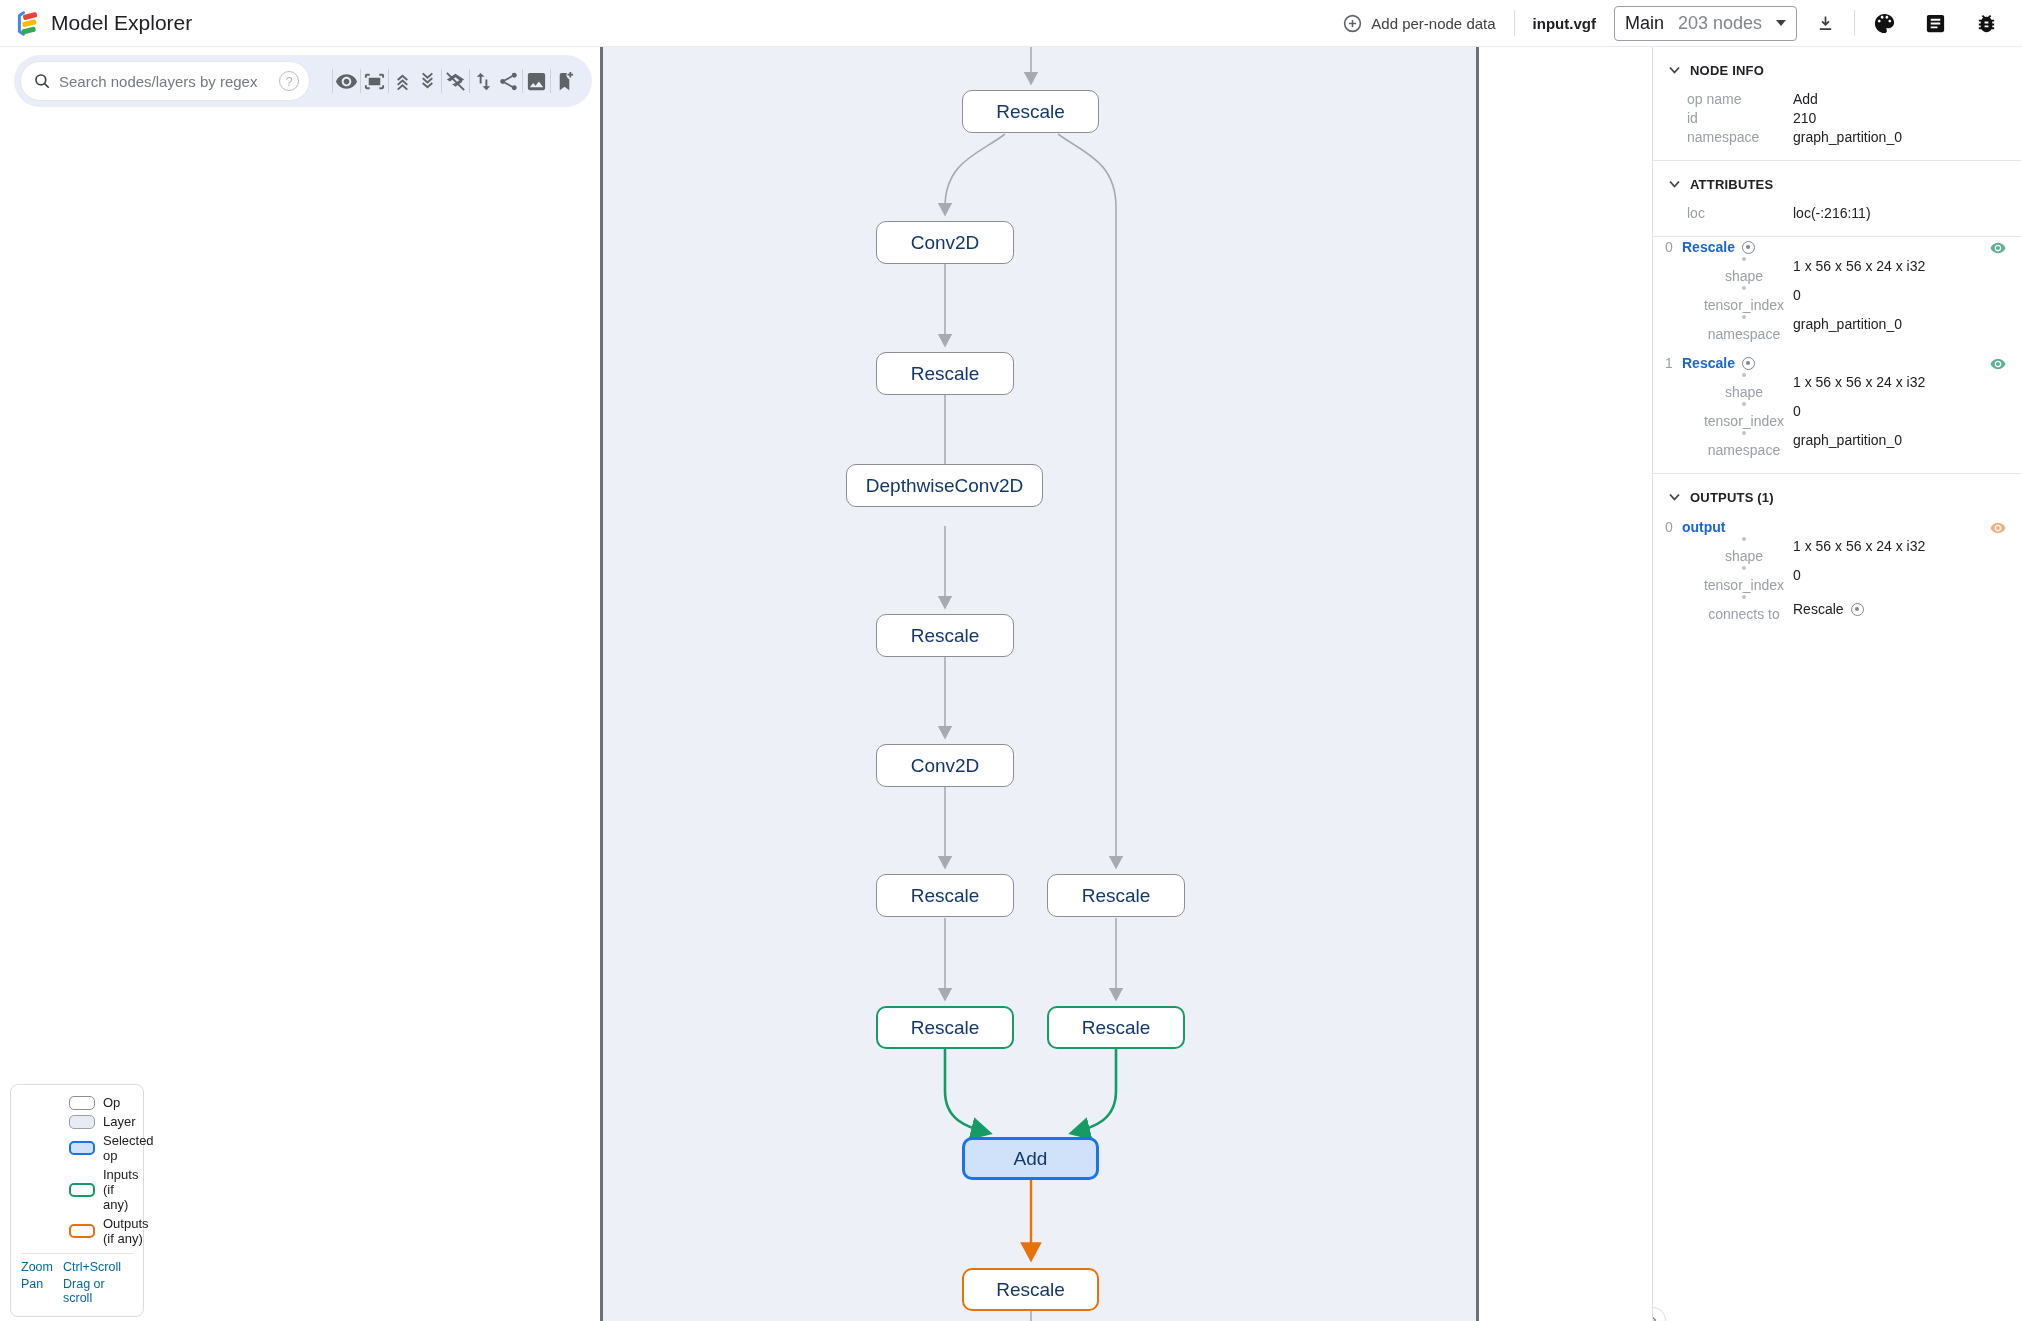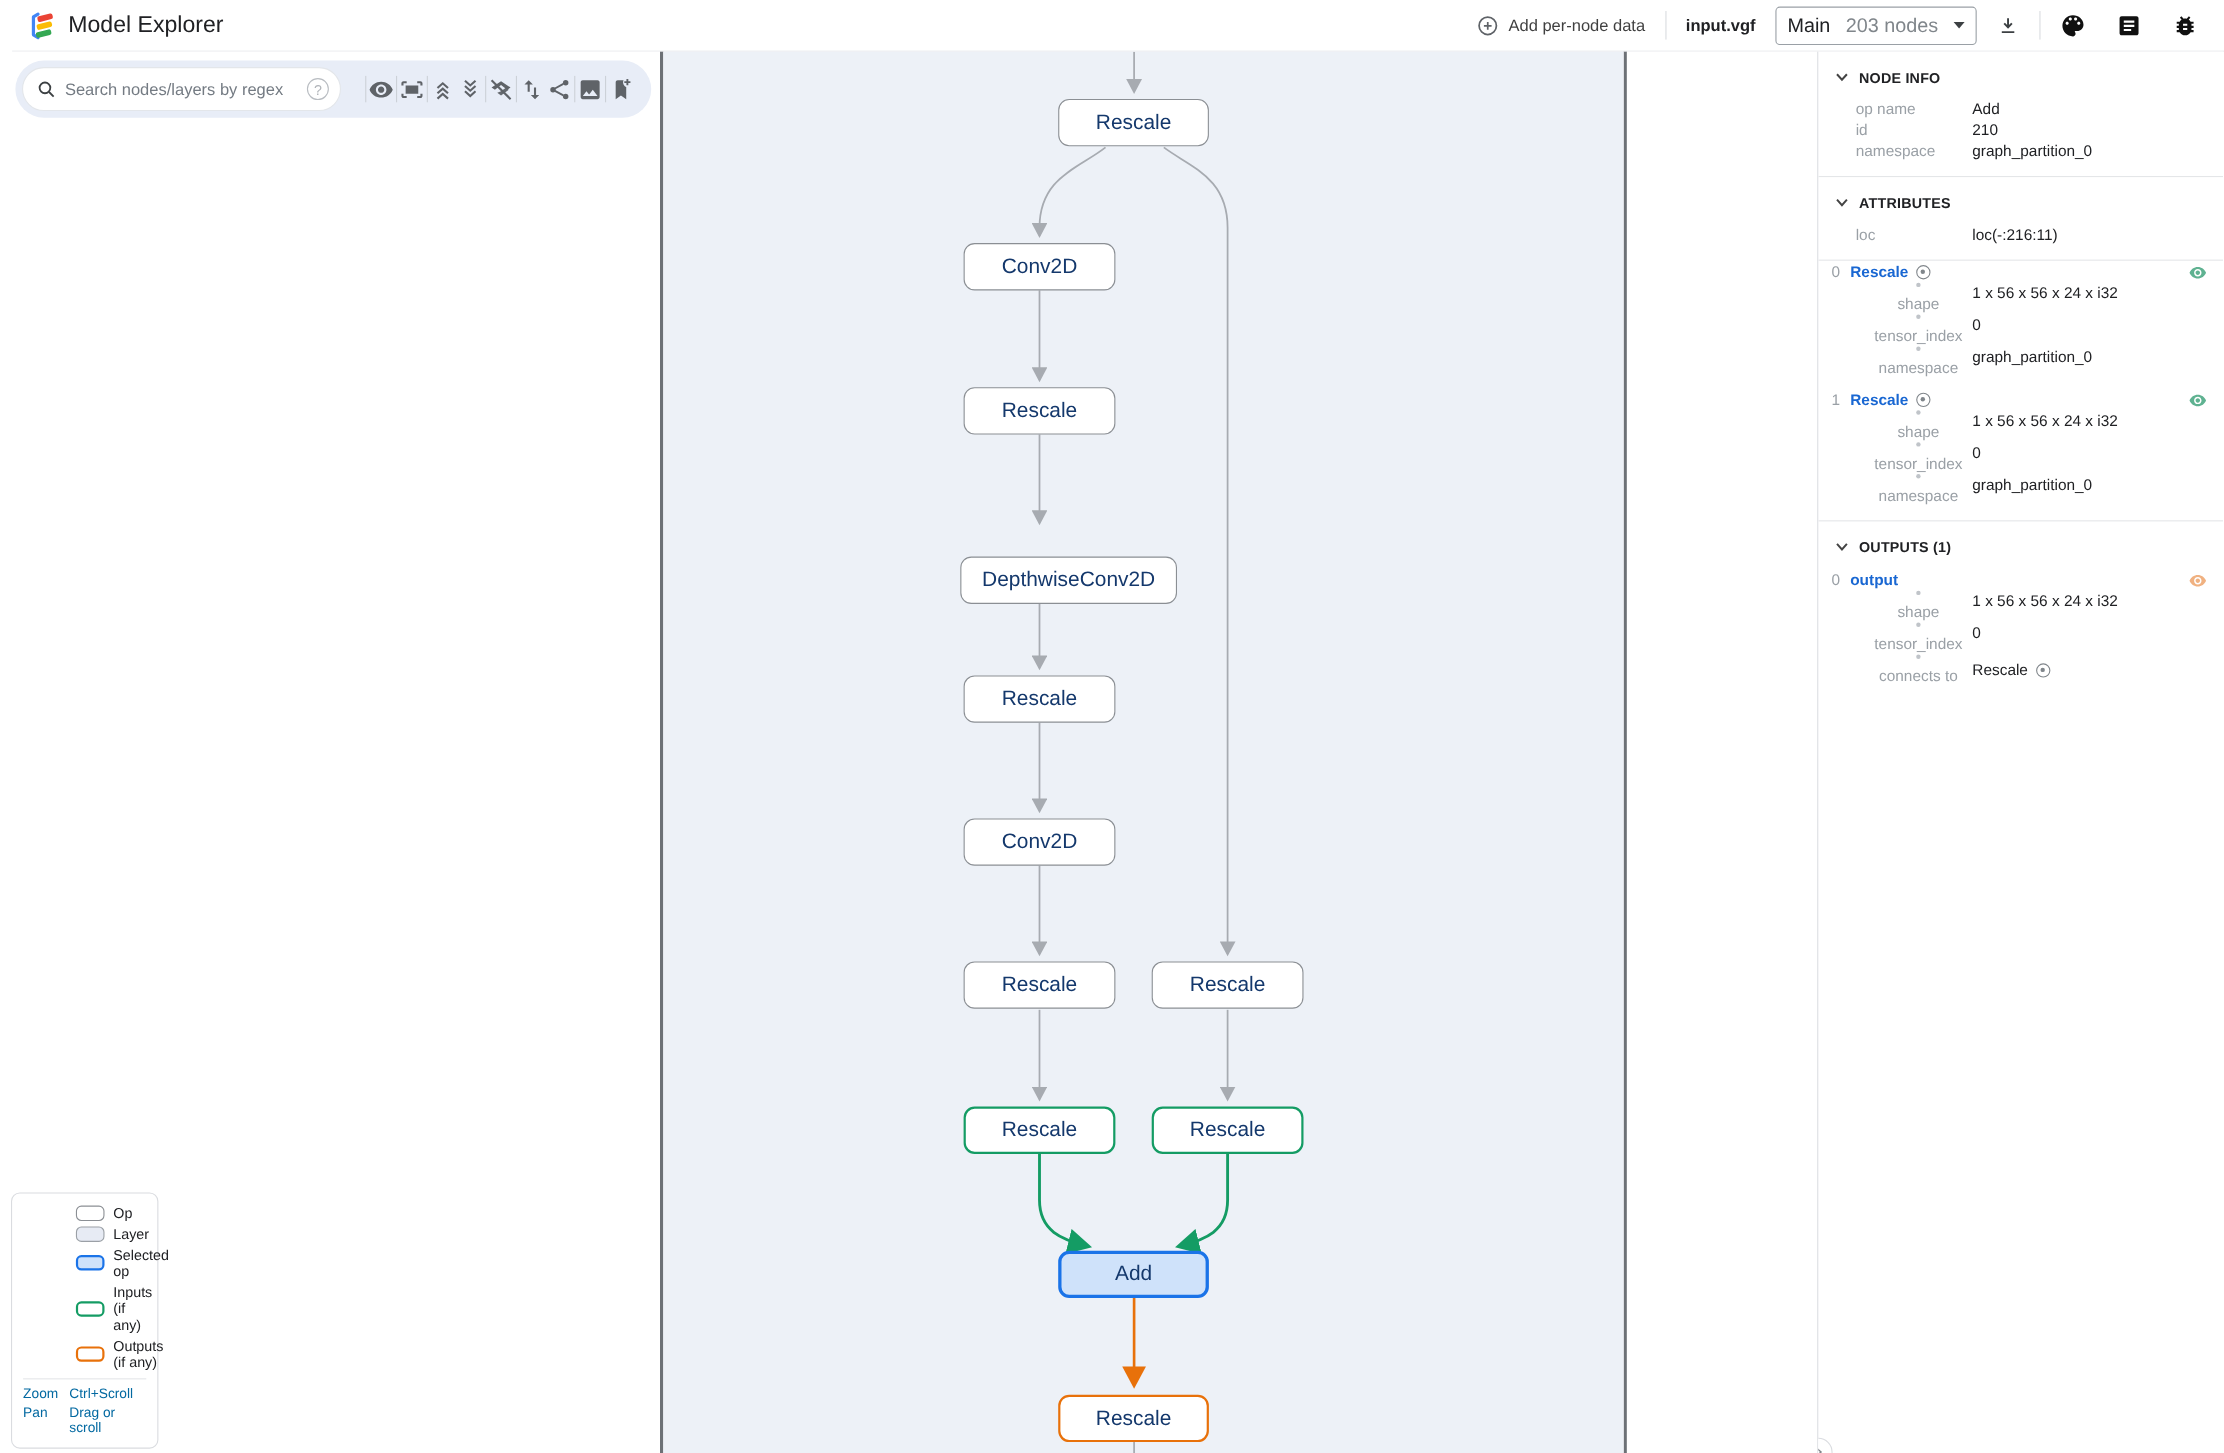--- a/index.html
+++ b/index.html
@@ -15,21 +15,21 @@
     --key-gray:#9aa0a6;
     --text-dark:#202124;
     --link-blue:#1967d2;
   }
   *{margin:0;padding:0;box-sizing:border-box;}
   html,body{width:2022px;height:1321px;overflow:hidden;background:#fff;
     font-family:"Liberation Sans","DejaVu Sans",sans-serif;color:var(--text-dark);}
 
   
   .topbar{height:47px;display:flex;align-items:center;justify-content:space-between;
-    border-bottom:1px solid #e8eaed;background:#fff;padding:0 24px 0 14px;margin-left:11px;}
+    border-bottom:1px solid #e8eaed;background:#fff;padding:0 24px 0 14px;}
   .topbar-left{display:flex;align-items:center;gap:10px;}
   .app-title{font-size:21px;color:#202124;}
   .topbar-right{display:flex;align-items:center;gap:18px;}
   .add-node-btn{display:flex;align-items:center;gap:8px;color:#404040;font-size:15px;cursor:pointer;}
   .vdiv{width:1px;height:26px;background:#dadce0;}
   .model-file{font-size:15px;font-weight:bold;color:#202124;}
   .graph-select{display:flex;align-items:center;border:1px solid #9aa0a6;border-radius:4px;
     padding:6px 10px;gap:14px;font-size:18px;cursor:pointer;background:#fff;}
   .graph-select .count{color:#80868b;}
   .caret-down{width:0;height:0;border-left:5px solid transparent;border-right:5px solid transparent;
@@ -305,21 +305,21 @@
       <path class="stroke-gray" d="M513,871 L513,952" marker-end="url(#arrow-gray)"></path>
       <path class="stroke-green" d="M342,1002 L342,1044 C342,1072 362,1080 386,1086" marker-end="url(#arrow-green)"></path>
       <path class="stroke-green" d="M513,1002 L513,1044 C513,1072 493,1080 469,1086" marker-end="url(#arrow-green)"></path>
       <path class="stroke-orange" d="M428,1133 L428,1212" marker-end="url(#arrow-orange)"></path>
       <path class="stroke-gray" d="M428,1264 L428,1274"></path>
     </svg>
     <div id="nodes-layer">
         <div class="gnode op" style="left: 359px; top: 43px; width: 137px;">Rescale</div>
         <div class="gnode op" style="left: 273px; top: 174px; width: 138px;">Conv2D</div>
         <div class="gnode op" style="left: 273px; top: 305px; width: 138px;">Rescale</div>
-        <div class="gnode op" style="left: 243px; top: 459px; width: 197px; margin-left: 27px;">DepthwiseConv2D</div>
+        <div class="gnode op" style="left: 243px; top: 417px; width: 197px;">DepthwiseConv2D</div>
         <div class="gnode op" style="left: 273px; top: 567px; width: 138px;">Rescale</div>
         <div class="gnode op" style="left: 273px; top: 697px; width: 138px;">Conv2D</div>
         <div class="gnode op" style="left: 273px; top: 827px; width: 138px;">Rescale</div>
         <div class="gnode op" style="left: 444px; top: 827px; width: 138px;">Rescale</div>
         <div class="gnode input" style="left: 273px; top: 959px; width: 138px;">Rescale</div>
         <div class="gnode input" style="left: 444px; top: 959px; width: 138px;">Rescale</div>
         <div class="gnode selected" style="left: 359px; top: 1090px; width: 137px;">Add</div>
         <div class="gnode output" style="left: 359px; top: 1221px; width: 137px;">Rescale</div>
       </div>
   </div>

